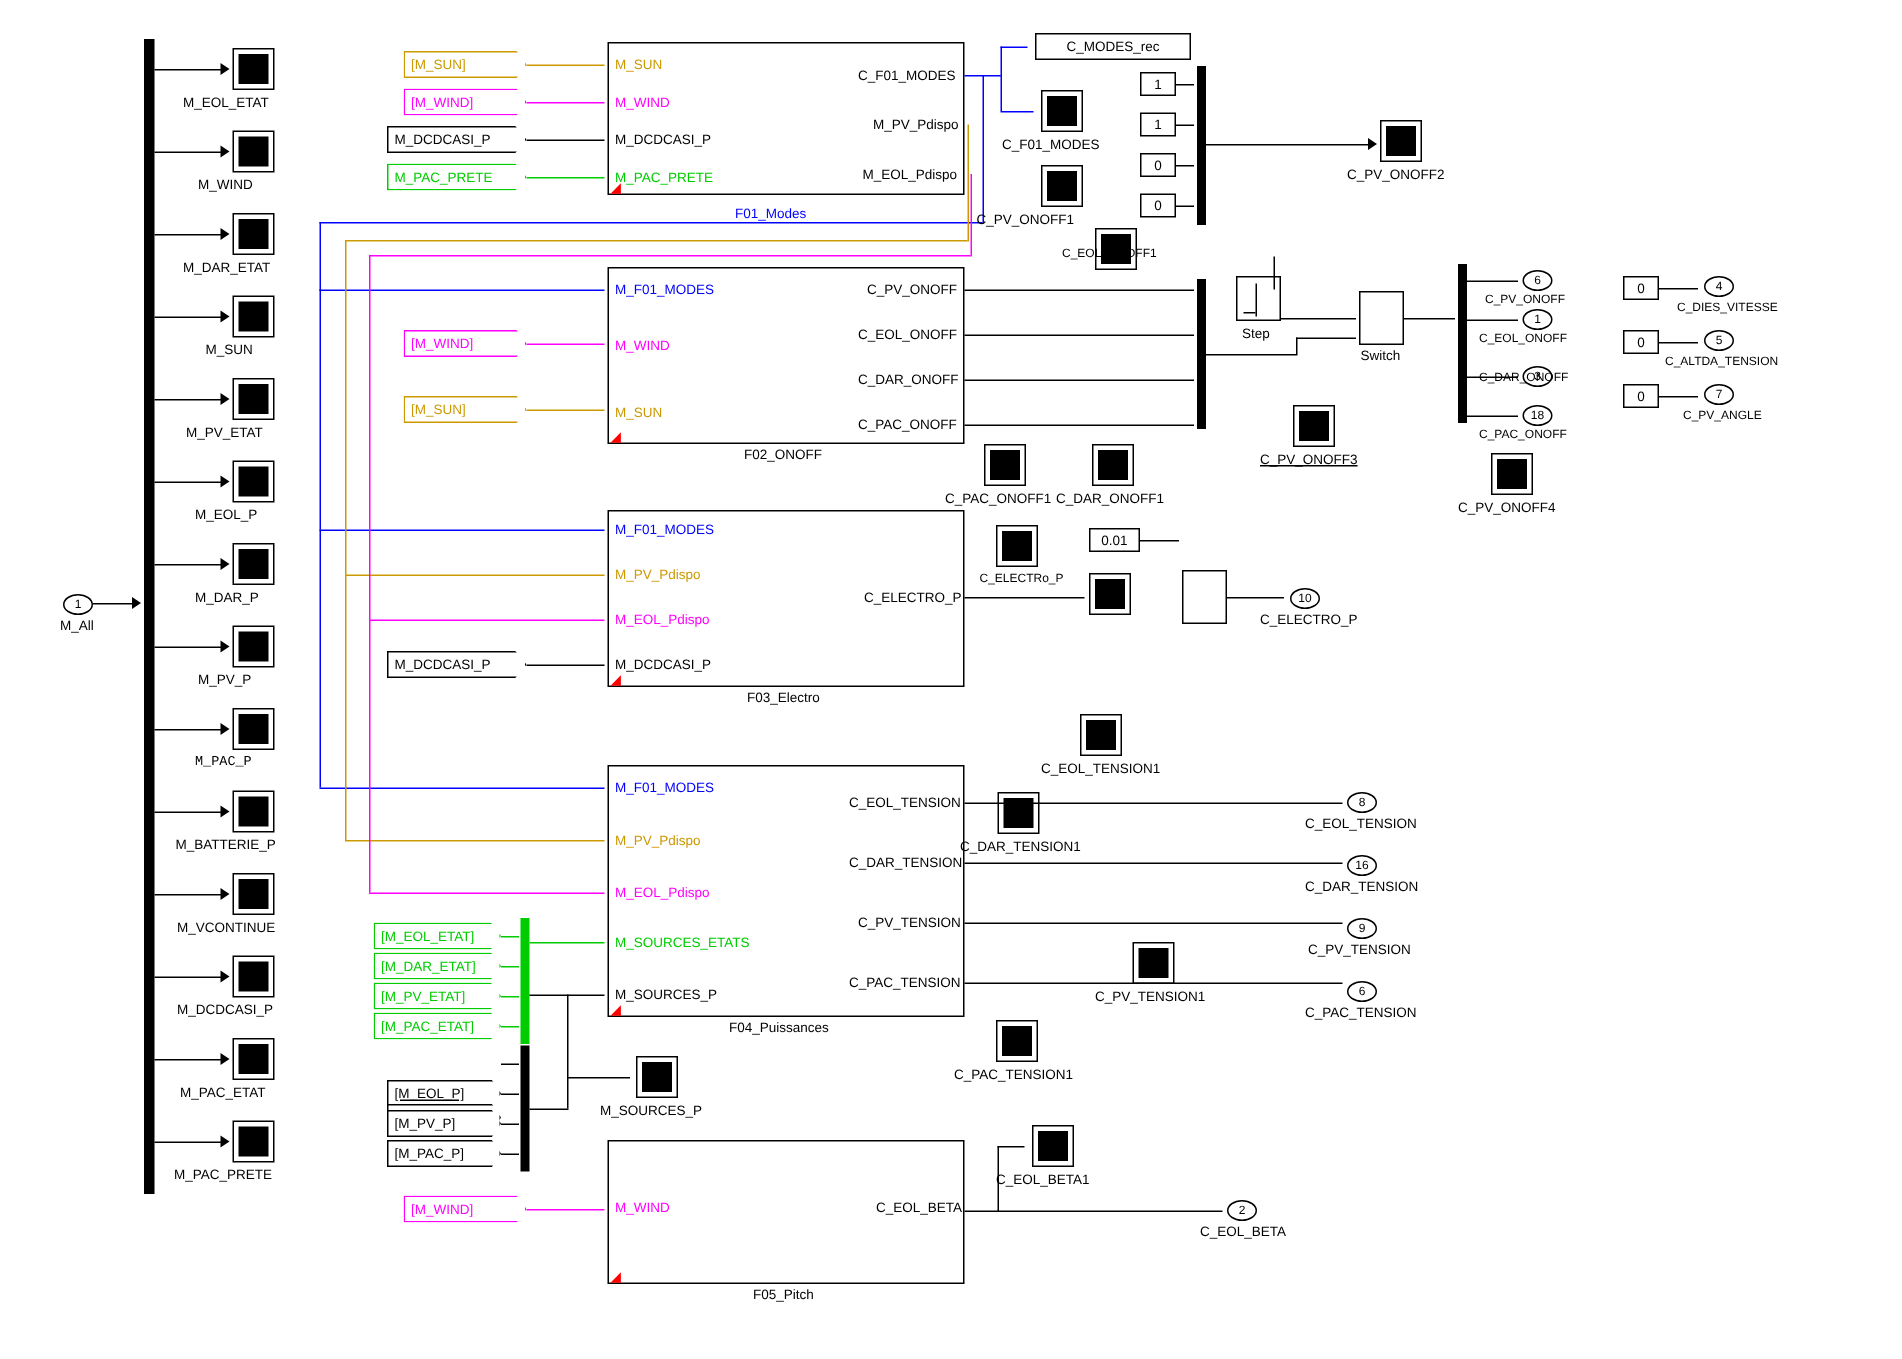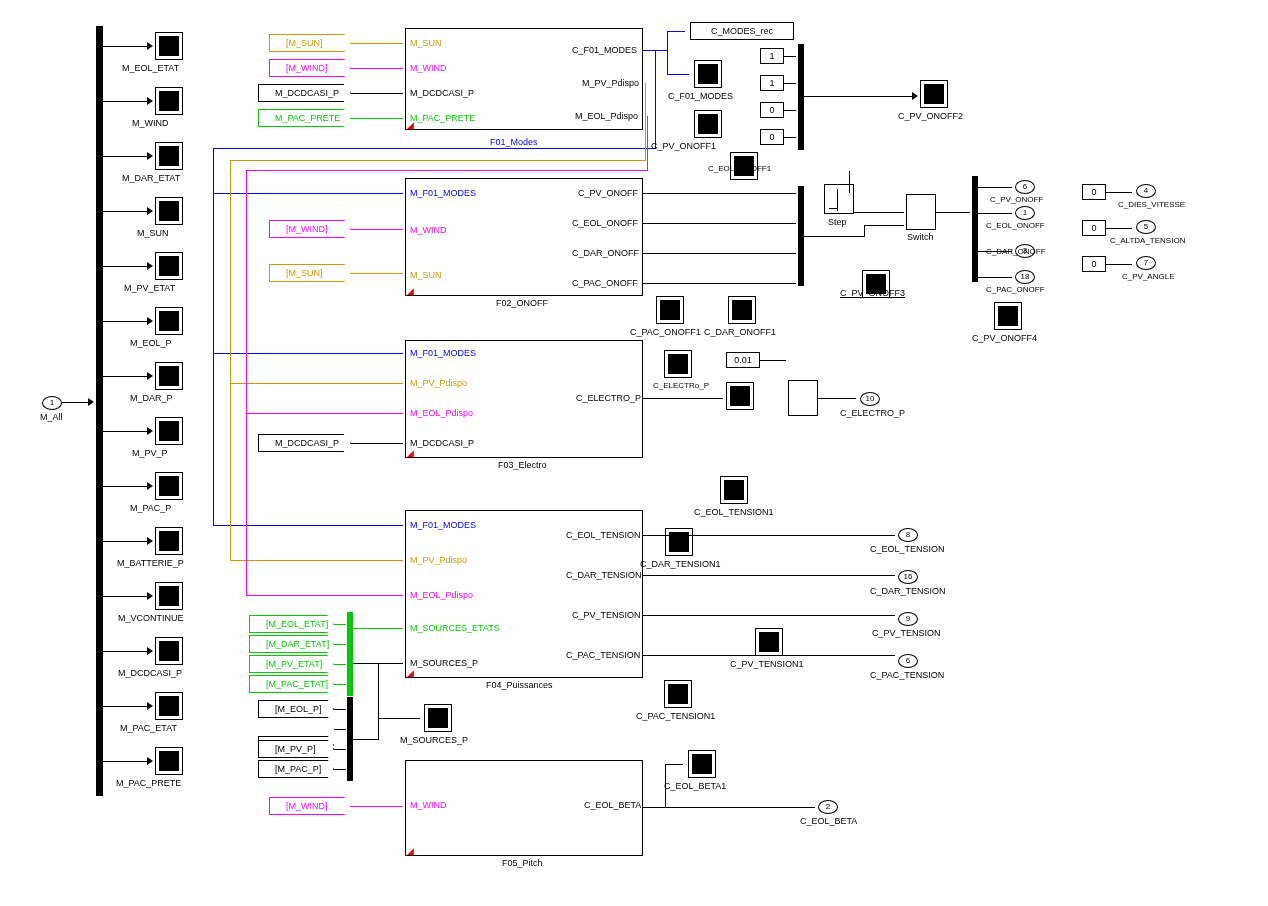--- a/index.html
+++ b/index.html
@@ -4,21 +4,21 @@
 <style>
   * { box-sizing: border-box; margin: 0; padding: 0; }
   body { background: #fff; font-family: Arial, sans-serif; font-size: 9px; width: 1268px; height: 906px; position: relative; }
   .canvas { position: relative; width: 1268px; height: 906px; }
   .blk { position: absolute; border: 1px solid #000; background: #fff; }
   .label { position: absolute; font-size: 9px; color: #000; white-space: nowrap; }
   .scope { position: absolute; width: 28px; height: 28px; border: 1px solid #000; background: #fff; }
   .scope::after { content: ""; position: absolute; left: 3px; top: 3px; width: 20px; height: 20px; background: #000; }
   .port { position: absolute; border: 1px solid #000; border-radius: 50%; width: 20px; height: 14px; font-size: 8px; text-align: center; line-height: 12px; background: #fff; }
   .const { position: absolute; border: 1px solid #000; width: 24px; height: 16px; font-size: 9px; text-align: center; line-height: 14px; background: #fff; }
-  .tag { position: absolute; height: 18px; font-size: 9px; line-height: 16px; padding: 0 16px; background: #fff; }
+  .tag { position: absolute; height: 18px; font-size: 9px; line-height: 16px; padding: 0 4px; background: #fff; }
   .tag-left { border: 1px solid; clip-path: polygon(0% 0%, 92% 0%, 100% 50%, 92% 100%, 0% 100%); }
   .subsystem { position: absolute; border: 1px solid #000; background: #fff; }
   .portlabel { font-size: 9px; position: absolute; }
   .busbar { position: absolute; background: #000; }
   .busbar-grn { position: absolute; background: #0c0; }
   .mux { position: absolute; background: #000; width: 6px; }
   .line { position: absolute; background: #000; }
   .lineB { position: absolute; background: #00f; }
   .lineM { position: absolute; background: #f0f; }
   .lineG { position: absolute; background: #0c0; }
@@ -51,21 +51,21 @@
   <div class="label" style="left:137px;top:228px;">M_SUN</div>
   <div class="scope" style="left:155px;top:252px;"></div>
   <div class="label" style="left:124px;top:283px;">M_PV_ETAT</div>
   <div class="scope" style="left:155px;top:307px;"></div>
   <div class="label" style="left:130px;top:338px;">M_EOL_P</div>
   <div class="scope" style="left:155px;top:362px;"></div>
   <div class="label" style="left:130px;top:393px;">M_DAR_P</div>
   <div class="scope" style="left:155px;top:417px;"></div>
   <div class="label" style="left:132px;top:448px;">M_PV_P</div>
   <div class="scope" style="left:155px;top:472px;"></div>
-  <div class="label" style="left:130px;top:503px;">M_PAC_P</div>
+  <div class="label" style="left:130px;top:503px;font-family:Liberation Mono, monospace;">M_PAC_P</div>
   <div class="scope" style="left:155px;top:527px;"></div>
   <div class="label" style="left:117px;top:558px;">M_BATTERIE_P</div>
   <div class="scope" style="left:155px;top:582px;"></div>
   <div class="label" style="left:118px;top:613px;">M_VCONTINUE</div>
   <div class="scope" style="left:155px;top:637px;"></div>
   <div class="label" style="left:118px;top:668px;">M_DCDCASI_P</div>
   <div class="scope" style="left:155px;top:692px;"></div>
   <div class="label" style="left:120px;top:723px;">M_PAC_ETAT</div>
   <div class="scope" style="left:155px;top:747px;"></div>
   <div class="label" style="left:116px;top:778px;">M_PAC_PRETE</div>
@@ -178,21 +178,21 @@
   <div class="stepblk" style="left:824px;top:184px;"></div>
   <div class="label" style="left:828px;top:217px;">Step</div>
   <div class="switchblk" style="left:906px;top:194px;"></div>
   <div class="label" style="left:907px;top:232px;">Switch</div>
   <div class="line" style="left:854px;top:212px;width:50px;height:1px;"></div>
   <div class="line" style="left:804px;top:236px;width:60px;height:1px;"></div>
   <div class="line" style="left:864px;top:225px;width:1px;height:12px;"></div>
   <div class="line" style="left:864px;top:225px;width:40px;height:1px;"></div>
 
   <div class="scope" style="left:862px;top:270px;"></div>
-  <div class="label" style="left:840px;top:288px;text-decoration:underline;">C_PV_ONOFF3</div>
+  <div class="label" style="left:840px;top:301px;text-decoration:underline;">C_PV_ONOFF3</div>
 
   <div class="mux" style="left:972px;top:176px;height:106px;"></div>
   <div class="line" style="left:936px;top:212px;width:34px;height:1px;"></div>
 
   <div class="port" style="left:1015px;top:180px;">6</div>
   <div class="label" style="left:990px;top:195px;font-size:8px;">C_PV_ONOFF</div>
   <div class="port" style="left:1015px;top:206px;">1</div>
   <div class="label" style="left:986px;top:221px;font-size:8px;">C_EOL_ONOFF</div>
   <div class="port" style="left:1015px;top:244px;">3</div>
   <div class="label" style="left:986px;top:247px;font-size:8px;">C_DAR_ONOFF</div>
@@ -283,21 +283,21 @@
   <div class="tag tag-left" style="left:249px;top:635px;width:85px;border-color:#0c0;color:#0c0;">[M_DAR_ETAT]</div>
   <div class="tag tag-left" style="left:249px;top:655px;width:85px;border-color:#0c0;color:#0c0;">[M_PV_ETAT]</div>
   <div class="tag tag-left" style="left:249px;top:675px;width:85px;border-color:#0c0;color:#0c0;">[M_PAC_ETAT]</div>
   <div class="busbar-grn" style="left:347px;top:612px;width:6px;height:84px;"></div>
   <div class="lineG" style="left:334px;top:624px;width:12px;height:1px;"></div>
   <div class="lineG" style="left:334px;top:644px;width:12px;height:1px;"></div>
   <div class="lineG" style="left:334px;top:664px;width:12px;height:1px;"></div>
   <div class="lineG" style="left:334px;top:684px;width:12px;height:1px;"></div>
   <div class="lineG" style="left:353px;top:628px;width:50px;height:1px;"></div>
 
-  <div class="tag tag-left" style="left:258px;top:700px;width:76px;border-color:#000;">[M_EOL_P]</div>
+  <div class="tag tag-left" style="left:258px;top:720px;width:76px;border-color:#000;text-decoration:underline;">[M_EOL_P]</div>
   <div class="tag tag-left" style="left:258px;top:720px;width:76px;border-color:#000;margin-top:16px;">[M_DAR_P]</div>
   <div class="tag tag-left" style="left:258px;top:740px;width:76px;border-color:#000;">[M_PV_P]</div>
   <div class="tag tag-left" style="left:258px;top:760px;width:76px;border-color:#000;">[M_PAC_P]</div>
   <div class="mux" style="left:347px;top:697px;height:84px;"></div>
   <div class="line" style="left:334px;top:709px;width:12px;height:1px;"></div>
   <div class="line" style="left:334px;top:729px;width:12px;height:1px;"></div>
   <div class="line" style="left:334px;top:749px;width:12px;height:1px;"></div>
   <div class="line" style="left:334px;top:769px;width:12px;height:1px;"></div>
   <div class="line" style="left:353px;top:663px;width:50px;height:1px;"></div>
   <div class="line" style="left:378px;top:663px;width:1px;height:76px;"></div>

